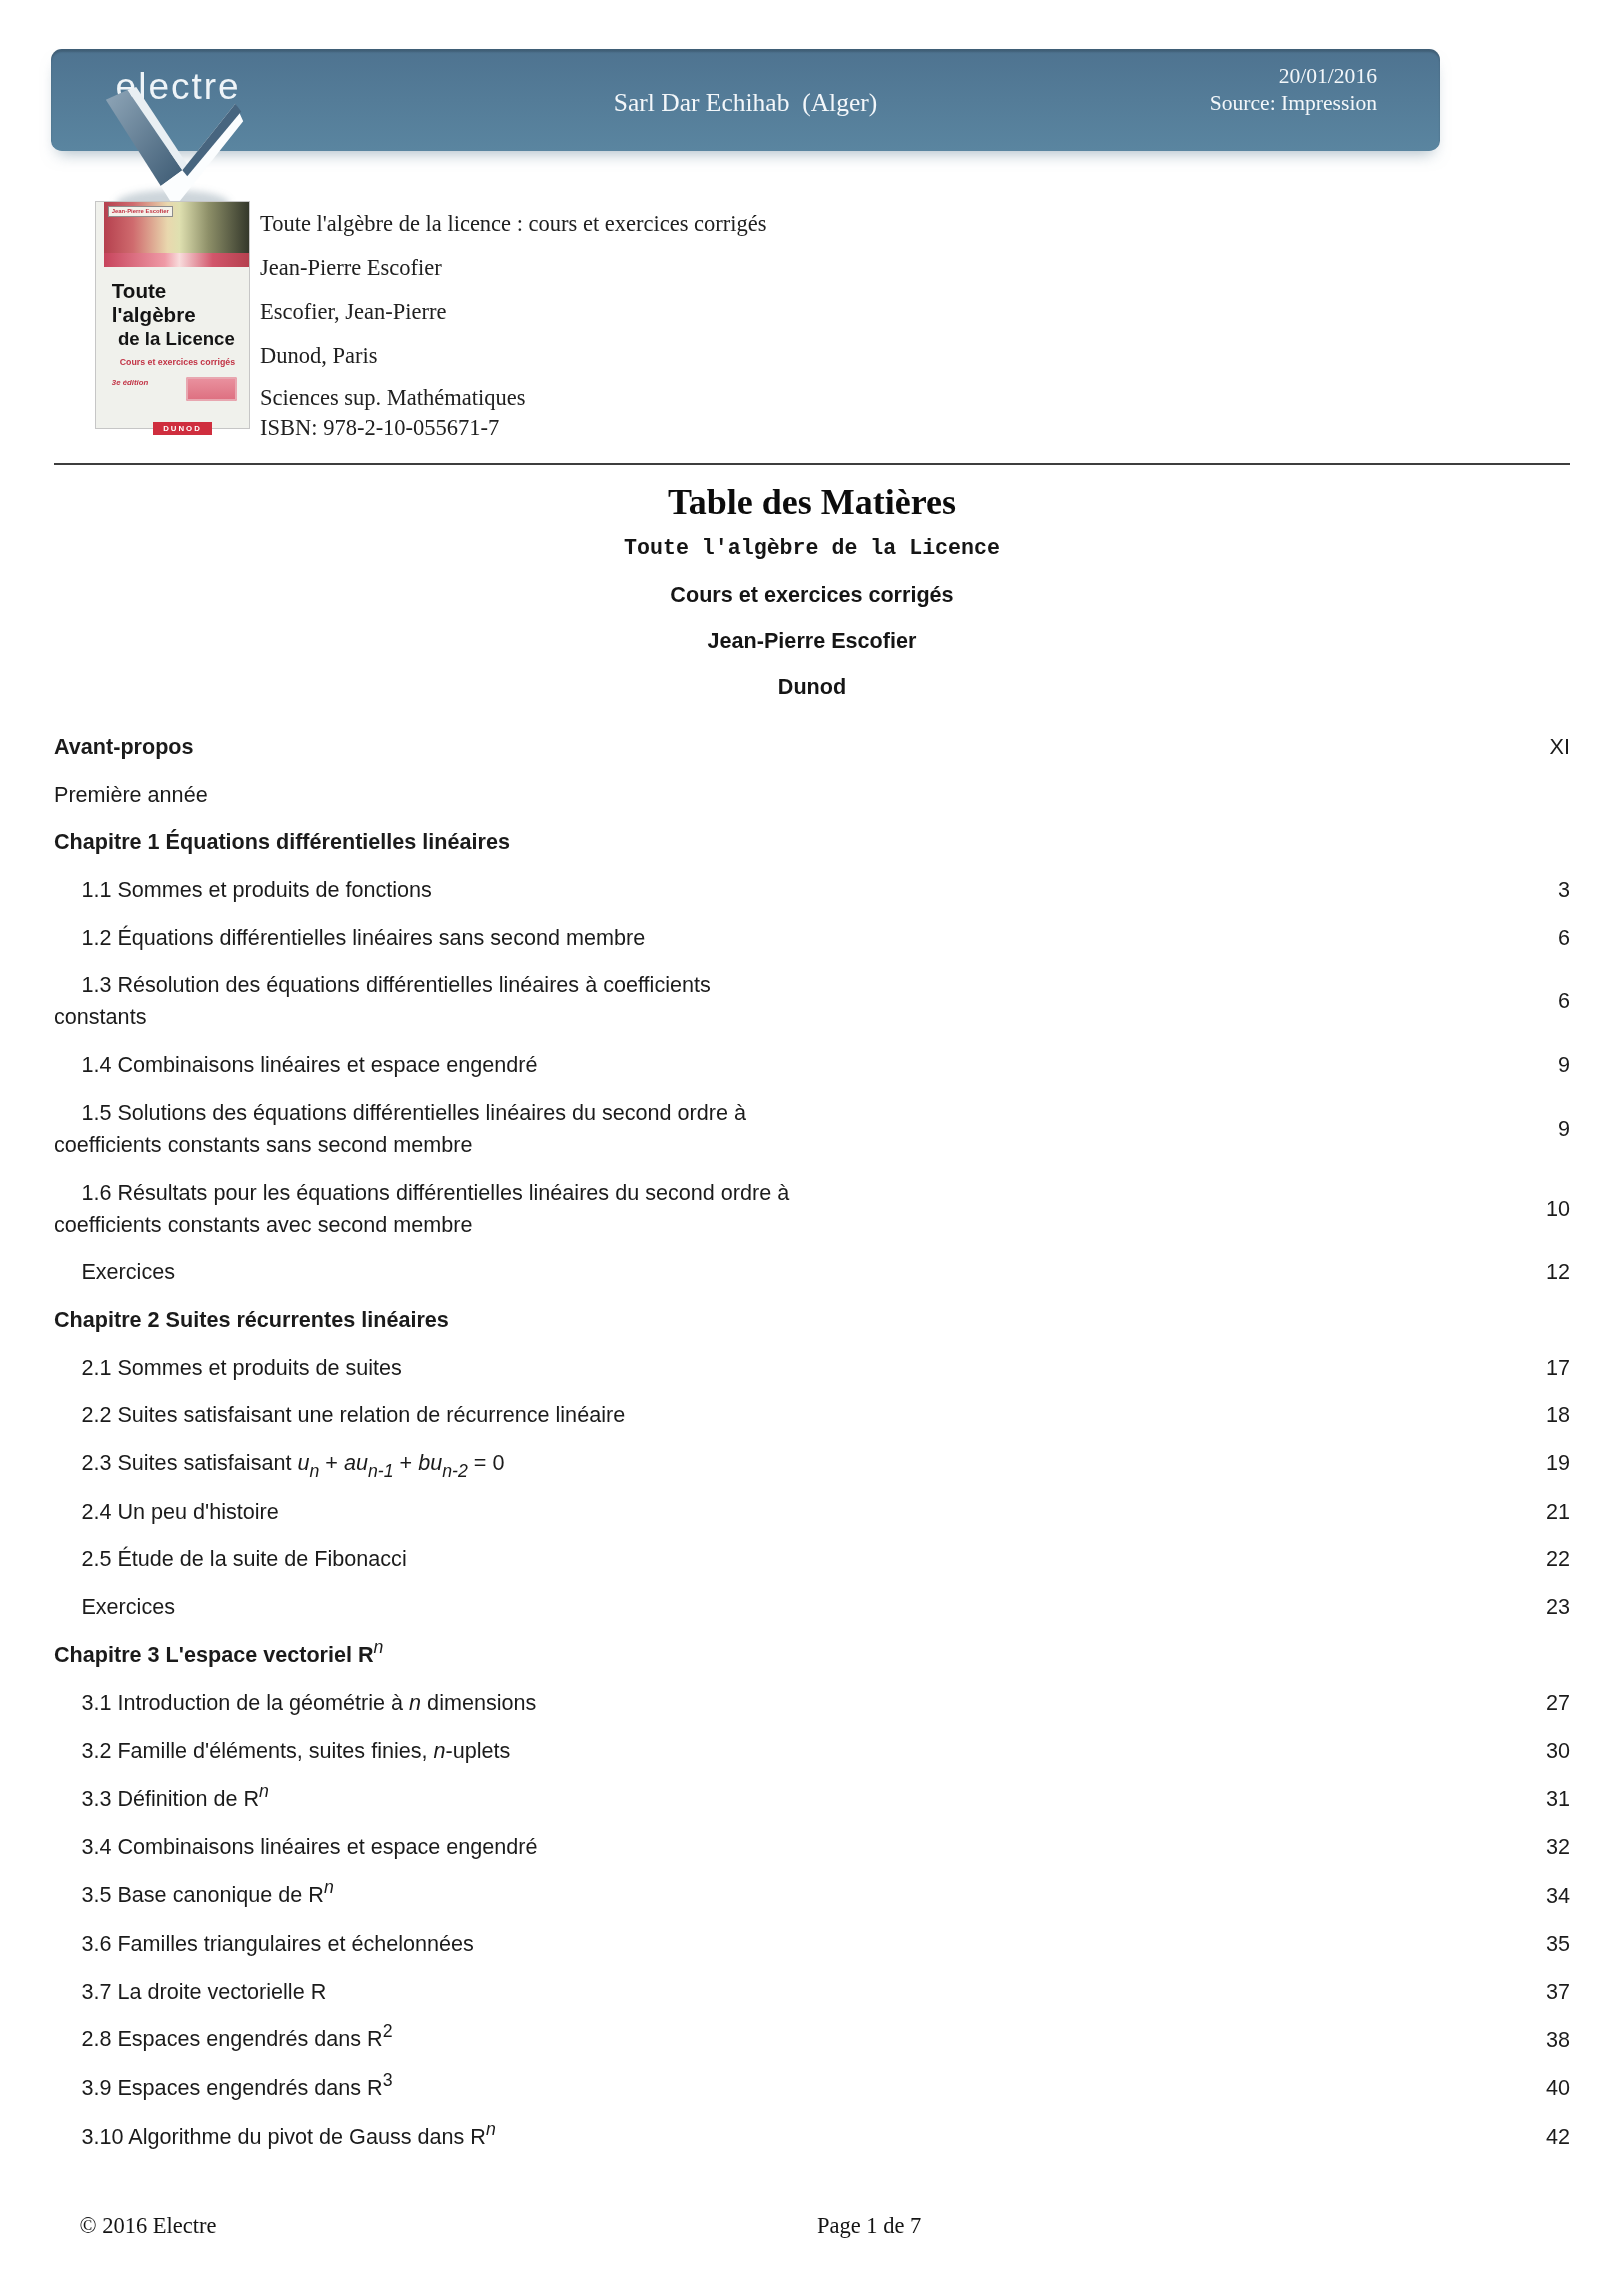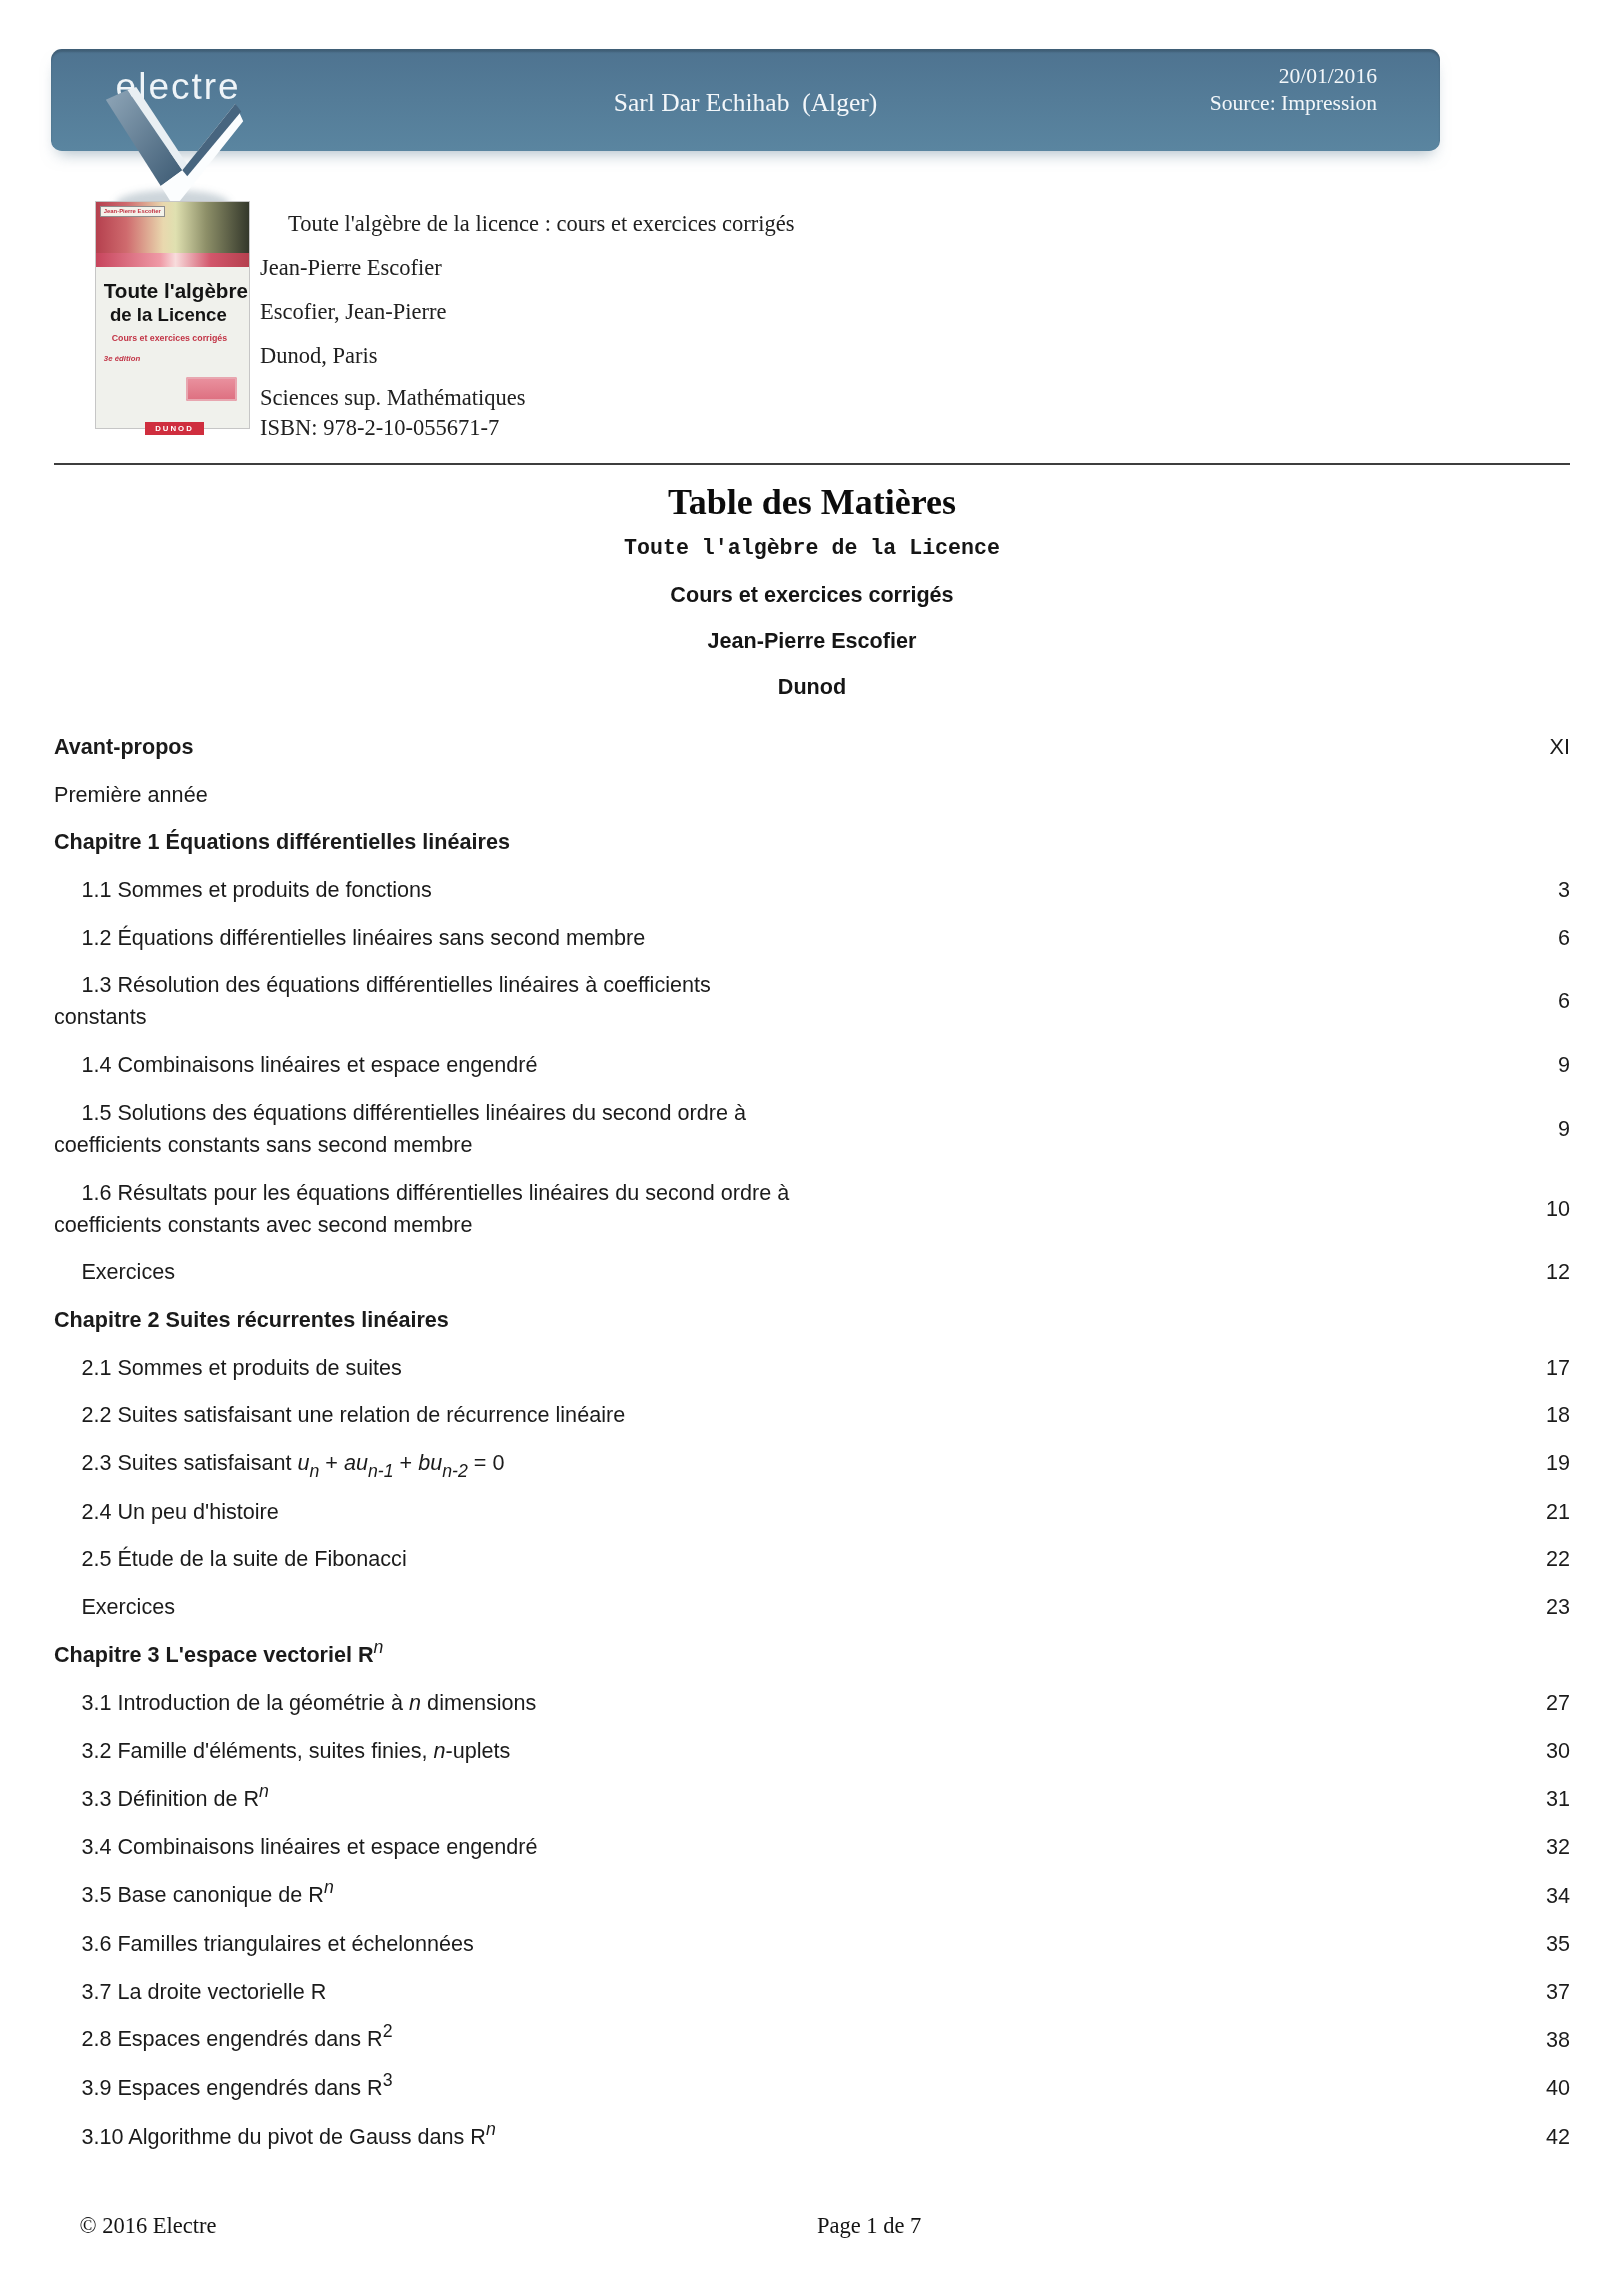--- a/index.html
+++ b/index.html
@@ -18,42 +18,42 @@
   .logo-text{position:absolute;left:19.6px;top:29px;font-size:37px;letter-spacing:2px;
     color:#eef4f8;font-weight:400;}
   .logo-book{position:absolute;left:0px;top:47px;}
   .header-client{position:absolute;left:0;right:0;top:39px;text-align:center;
     font-family:"Liberation Serif",serif;font-size:25.5px;color:#f3f7fa;white-space:pre;}
   .header-meta{position:absolute;right:63px;top:13.7px;text-align:right;
     font-family:"Liberation Serif",serif;font-size:21.6px;line-height:27.4px;color:#f3f7fa;}
 
   
   .cover{position:absolute;left:95px;top:201px;width:155px;height:228px;
-    border:1px solid #c6c6c6;box-sizing:border-box;background:#f0f1ec;}
+    border:1px solid #c6c6c6;box-sizing:border-box;background:#f0f1ec;padding-left:8px;}
   .cov-top{position:relative;height:51px;
     background:linear-gradient(90deg,#b5404e 0%,#cf6b6e 20%,#e9d8ae 44%,#dfe0b0 52%,#8d8f68 72%,#34382b 100%);}
   .cov-label{position:absolute;left:3.9px;top:3.9px;max-width:76px;overflow:hidden;white-space:nowrap;
     background:#f4f2ea;border:1px solid #8d8d8d;font-size:5.9px;line-height:8.8px;
     color:#c03040;padding:0 2.9px;font-weight:bold;}
   .cov-stripe{height:13.7px;
     background:linear-gradient(90deg,#c7445c 0%,#ef9aa6 42%,#f8dcdc 52%,#d2566b 75%,#b5404e 100%);}
   .cov-body{position:relative;height:162px;}
   .cov-title1{margin:12.7px 0 0 7.8px;font-size:20.6px;font-weight:bold;color:#141414;}
   .cov-title2{margin:1px 0 0 14px;font-size:18.6px;font-weight:bold;color:#141414;}
   .cov-sub{margin:6.9px 0 0 15.7px;font-size:8.8px;font-weight:bold;color:#c23446;}
   .cov-ed{margin:10.8px 0 0 7.8px;font-size:7.8px;font-style:italic;font-weight:bold;color:#c23446;}
   .cov-badge{position:absolute;right:11.8px;top:98px;width:51px;height:23.5px;border-radius:2px;
     background:linear-gradient(180deg,#ea93a0,#dd6e7f);box-shadow:inset 0 0 0 2px #e8a7b0;}
   .cov-dunod{position:absolute;left:49px;bottom:5.9px;width:59px;height:13.7px;background:var(--accent);
     color:#fff;font-size:7.8px;font-weight:bold;letter-spacing:2px;text-align:center;line-height:13.7px;}
 
   .book-info{position:absolute;left:260px;top:201px;width:1078px;
     font-family:"Liberation Serif",serif;font-size:22.5px;color:#202020;}
   .bi-line{margin-top:17.6px;line-height:26.5px;}
-  .bi-line.first{margin-top:9.8px;margin-left:28px;}
+  .bi-line.first{margin-top:9.8px;}
   .bi-line.collection{margin-top:15.7px;}
   .bi-line.isbn{margin-top:2.9px;}
 
   .rule{position:absolute;left:54px;top:463px;width:1516px;border-top:2px solid #3d3d3d;}
 
   
   .headings{position:absolute;left:54px;top:482px;width:1516px;text-align:center;}
   .toc-title{font-family:"Liberation Serif",serif;font-size:36px;font-weight:bold;color:#0c0c0c;
     line-height:41px;}
   .toc-sub{font-size:21.6px;font-weight:bold;color:#151515;line-height:25.5px;margin-top:20.6px;}

